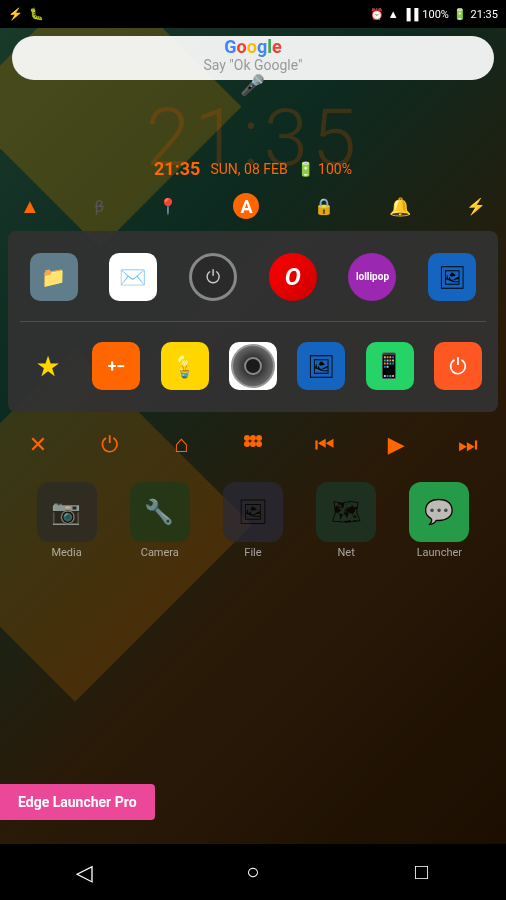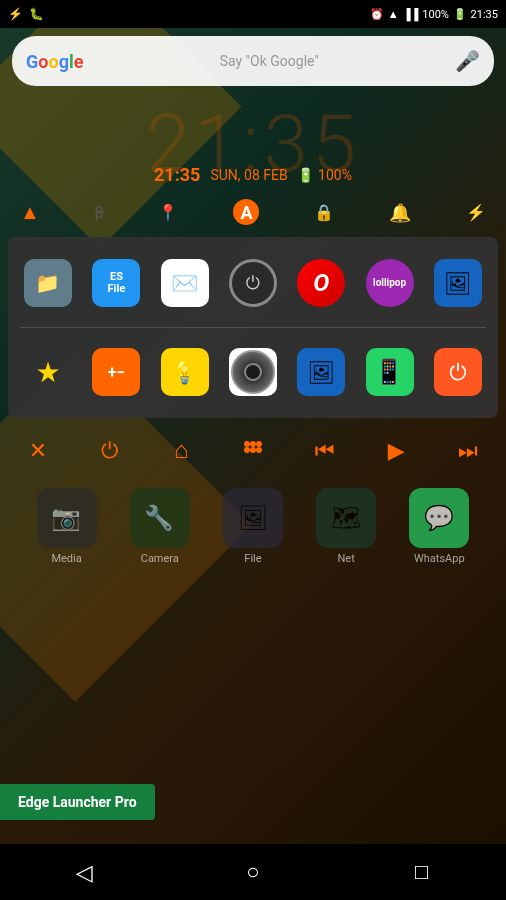--- a/index.html
+++ b/index.html
@@ -62,25 +62,26 @@
       color: #fff;
     }
 
     
     .google-bar {
       position: relative;
       z-index: 5;
       margin: 8px 12px;
       background: rgba(255,255,255,0.92);
       border-radius: 24px;
-      height: 50px;
+      height: 44px;
       display: flex;
       align-items: center;
       padding: 0 14px;
       justify-content: space-between;
+      flex-direction: column;
     }
     .google-logo {
       font-size: 18px;
       font-weight: bold;
     }
     .google-logo span:nth-child(1) { color: #4285F4; }
     .google-logo span:nth-child(2) { color: #EA4335; }
     .google-logo span:nth-child(3) { color: #FBBC05; }
     .google-logo span:nth-child(4) { color: #4285F4; }
     .google-logo span:nth-child(5) { color: #34A853; }
@@ -235,21 +236,21 @@
       font-size: 11px;
       text-align: center;
     }
 
     
     .edge-badge {
       position: absolute;
       bottom: 80px;
       left: 0;
       z-index: 10;
-      background: #15803d;
+      background: #ec4899;
       color: #fff;
       font-size: 14px;
       font-weight: bold;
       padding: 10px 18px;
       border-radius: 0 4px 4px 0;
     }
 
     
     .nav-bar {
       position: absolute;
@@ -387,25 +388,20 @@
 <div class="app-drawer">
 
   <div class="app-row">
 
     <div class="app-item">
       <div style="width:48px;height:48px;background:#607D8B;border-radius:10px;display:flex;align-items:center;justify-content:center;">
         <span style="font-size:20px;">📁</span>
       </div>
     </div>
 
-    <div class="app-item">
-      <div style="width:48px;height:48px;background:#2196F3;border-radius:10px;display:flex;align-items:center;justify-content:center;overflow:hidden;">
-        <span style="font-size:11px;color:#fff;font-weight:bold;text-align:center;line-height:1.1;">ES<br>File</span>
-      </div>
-    </div>
 
     <div class="app-item">
       <div style="width:48px;height:48px;background:#fff;border-radius:10px;display:flex;align-items:center;justify-content:center;">
         <span style="font-size:22px;">✉️</span>
       </div>
     </div>
 
     <div class="app-item">
       <div class="power-circle" style="width:48px;height:48px;"></div>
     </div>
@@ -506,21 +502,21 @@
   <div class="bg-app-item">
     <div class="bg-app-icon" style="background:#2a2a3a;">🖼</div>
     <span class="bg-app-label">File</span>
   </div>
   <div class="bg-app-item">
     <div class="bg-app-icon" style="background:#1a3a2a;">🗺</div>
     <span class="bg-app-label">Net</span>
   </div>
   <div class="bg-app-item">
     <div class="bg-app-icon" style="background:#25D366;">💬</div>
-    <span class="bg-app-label">WhatsApp</span>
+    <span class="bg-app-label">Launcher</span>
   </div>
 </div>
 
 <div class="edge-badge">
   <span>Edge Launcher Pro</span>
 </div>
 
 <div class="nav-bar">
   <div class="nav-btn">◁</div>
   <div class="nav-btn">○</div>

